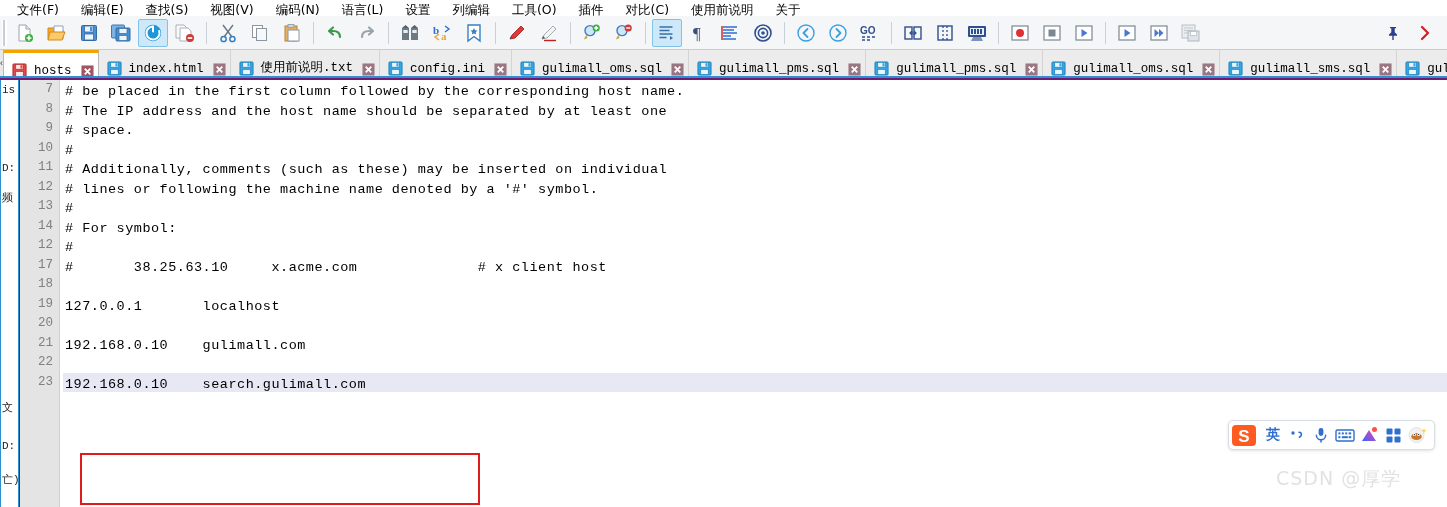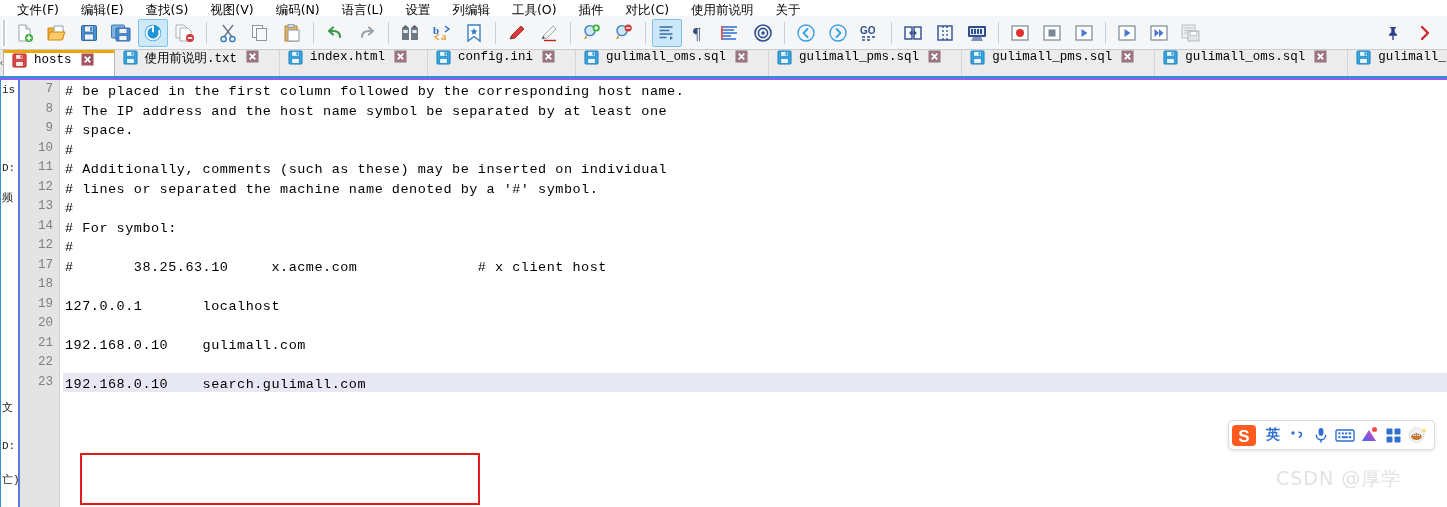--- a/index.html
+++ b/index.html
@@ -6,21 +6,21 @@
   html, body {
     margin: 0; padding: 0;
     width: 1447px; height: 507px;
     overflow: hidden;
     background: #ffffff;
     font-family: "Liberation Sans", sans-serif;
   }
   #app {
     position: relative;
     width: 1447px; height: 507px;
-    background: #8b5cf6;
+    background: #701a75;
   }
 
   
   .menubar {
     position: absolute; top: 0; left: 0;
     width: 1447px; height: 16px;
     background: #ffffff;
     display: flex; align-items: flex-end;
     padding-left: 6px;
     overflow: hidden;
@@ -69,22 +69,22 @@
     background: #f0f0f0;
     border-bottom: 2px solid #2f8fd0;
     display: flex; align-items: stretch;
     overflow: hidden;
   }
   .tab-scroll-left {
     width: 10px; display:flex; align-items:center; justify-content:center;
     font-size: 9px; color: #333; background: #e8e8e8;
   }
   .tab {
-    display: flex; align-items: flex-start;
-    padding: 0 20px 0 8px;
+    display: flex; align-items: flex-end;
+    padding: 0 4px 0 8px;
     background: #ececec;
     border-right: 1px solid #d4d4d4;
     position: relative;
     white-space: nowrap;
     cursor: default;
     height: 26px;
     margin-top: 0px;
   }
   .tab.active {
     background: #ffffff;
@@ -532,36 +532,36 @@
             </svg>
           </span>
         </div>
         <div class="tab">
           <span class="tab-icon"><svg width="15" height="15" viewBox="0 0 16 16">
               <rect x="1" y="1" width="14" height="14" rx="1" fill="#36a5e0" stroke="#1d82bd" stroke-width="1"></rect>
               <rect x="4" y="1.6" width="8" height="5" fill="#eaf6fd" stroke="#1d82bd" stroke-width="0.7"></rect>
               <rect x="9" y="2.3" width="2.2" height="3.5" fill="#36a5e0"></rect>
               <rect x="4" y="9" width="8" height="5.2" fill="#eaf6fd" stroke="#1d82bd" stroke-width="0.7"></rect>
             </svg></span>
+          <span class="tab-label">index.html</span>
+          <span class="tab-close">
+            <svg width="13" height="13" viewBox="0 0 14 14">
+              <rect x="0.5" y="0.5" width="13" height="13" fill="#9a7682"></rect>
+              <path d="M4 4l6 6M10 4l-6 6" stroke="#ffffff" stroke-width="2"></path>
+            </svg>
+          </span>
+        </div>
+        <div class="tab">
+          <span class="tab-icon"><svg width="15" height="15" viewBox="0 0 16 16">
+              <rect x="1" y="1" width="14" height="14" rx="1" fill="#36a5e0" stroke="#1d82bd" stroke-width="1"></rect>
+              <rect x="4" y="1.6" width="8" height="5" fill="#eaf6fd" stroke="#1d82bd" stroke-width="0.7"></rect>
+              <rect x="9" y="2.3" width="2.2" height="3.5" fill="#36a5e0"></rect>
+              <rect x="4" y="9" width="8" height="5.2" fill="#eaf6fd" stroke="#1d82bd" stroke-width="0.7"></rect>
+            </svg></span>
           <span class="tab-label">使用前说明.txt</span>
-          <span class="tab-close">
-            <svg width="13" height="13" viewBox="0 0 14 14">
-              <rect x="0.5" y="0.5" width="13" height="13" fill="#9a7682"></rect>
-              <path d="M4 4l6 6M10 4l-6 6" stroke="#ffffff" stroke-width="2"></path>
-            </svg>
-          </span>
-        </div>
-        <div class="tab">
-          <span class="tab-icon"><svg width="15" height="15" viewBox="0 0 16 16">
-              <rect x="1" y="1" width="14" height="14" rx="1" fill="#36a5e0" stroke="#1d82bd" stroke-width="1"></rect>
-              <rect x="4" y="1.6" width="8" height="5" fill="#eaf6fd" stroke="#1d82bd" stroke-width="0.7"></rect>
-              <rect x="9" y="2.3" width="2.2" height="3.5" fill="#36a5e0"></rect>
-              <rect x="4" y="9" width="8" height="5.2" fill="#eaf6fd" stroke="#1d82bd" stroke-width="0.7"></rect>
-            </svg></span>
-          <span class="tab-label">index.html</span>
           <span class="tab-close">
             <svg width="13" height="13" viewBox="0 0 14 14">
               <rect x="0.5" y="0.5" width="13" height="13" fill="#9a7682"></rect>
               <path d="M4 4l6 6M10 4l-6 6" stroke="#ffffff" stroke-width="2"></path>
             </svg>
           </span>
         </div>
         <div class="tab">
           <span class="tab-icon"><svg width="15" height="15" viewBox="0 0 16 16">
               <rect x="1" y="1" width="14" height="14" rx="1" fill="#36a5e0" stroke="#1d82bd" stroke-width="1"></rect>
@@ -672,25 +672,25 @@
       <div class="left-dock-item" style="top: 320px;">文</div>
       <div class="left-dock-item" style="top: 360px;">D:</div>
       <div class="left-dock-item" style="top: 392px;">亡)</div>
     </div>
 
   <div class="editor">
     <div class="gutter"></div>
     <div class="marker-col"></div>
     <div class="code-area" id="code-area">
         <div class="code-line"><span class="ln-num">7</span><span class="ln-text-wrap"><span class="ln-text"># be placed in the first column followed by the corresponding host name.</span></span></div>
-        <div class="code-line"><span class="ln-num">8</span><span class="ln-text-wrap"><span class="ln-text"># The IP address and the host name symbol be separated by at least one</span></span></div>
+        <div class="code-line"><span class="ln-num">8</span><span class="ln-text-wrap"><span class="ln-text"># The IP address and the host name should be separated by at least one</span></span></div>
         <div class="code-line"><span class="ln-num">9</span><span class="ln-text-wrap"><span class="ln-text"># space.</span></span></div>
         <div class="code-line"><span class="ln-num">10</span><span class="ln-text-wrap"><span class="ln-text">#</span></span></div>
         <div class="code-line"><span class="ln-num">11</span><span class="ln-text-wrap"><span class="ln-text"># Additionally, comments (such as these) may be inserted on individual</span></span></div>
-        <div class="code-line"><span class="ln-num">12</span><span class="ln-text-wrap"><span class="ln-text"># lines or separated the machine name denoted by a '#' symbol.</span></span></div>
+        <div class="code-line"><span class="ln-num">12</span><span class="ln-text-wrap"><span class="ln-text"># lines or following the machine name denoted by a '#' symbol.</span></span></div>
         <div class="code-line"><span class="ln-num">13</span><span class="ln-text-wrap"><span class="ln-text">#</span></span></div>
         <div class="code-line"><span class="ln-num">14</span><span class="ln-text-wrap"><span class="ln-text"># For symbol:</span></span></div>
         <div class="code-line"><span class="ln-num">12</span><span class="ln-text-wrap"><span class="ln-text">#</span></span></div>
         <div class="code-line"><span class="ln-num">17</span><span class="ln-text-wrap"><span class="ln-text">#       38.25.63.10     x.acme.com              # x client host</span></span></div>
         <div class="code-line"><span class="ln-num">18</span><span class="ln-text-wrap"><span class="ln-text"></span></span></div>
         <div class="code-line"><span class="ln-num">19</span><span class="ln-text-wrap"><span class="ln-text">127.0.0.1       localhost</span></span></div>
         <div class="code-line"><span class="ln-num">20</span><span class="ln-text-wrap"><span class="ln-text"></span></span></div>
         <div class="code-line"><span class="ln-num">21</span><span class="ln-text-wrap"><span class="ln-text">192.168.0.10    gulimall.com</span></span></div>
         <div class="code-line"><span class="ln-num">22</span><span class="ln-text-wrap"><span class="ln-text"></span></span></div>
         <div class="code-line highlighted"><span class="ln-num">23</span><span class="ln-text-wrap"><span class="ln-text">192.168.0.10    search.gulimall.com</span></span></div>

